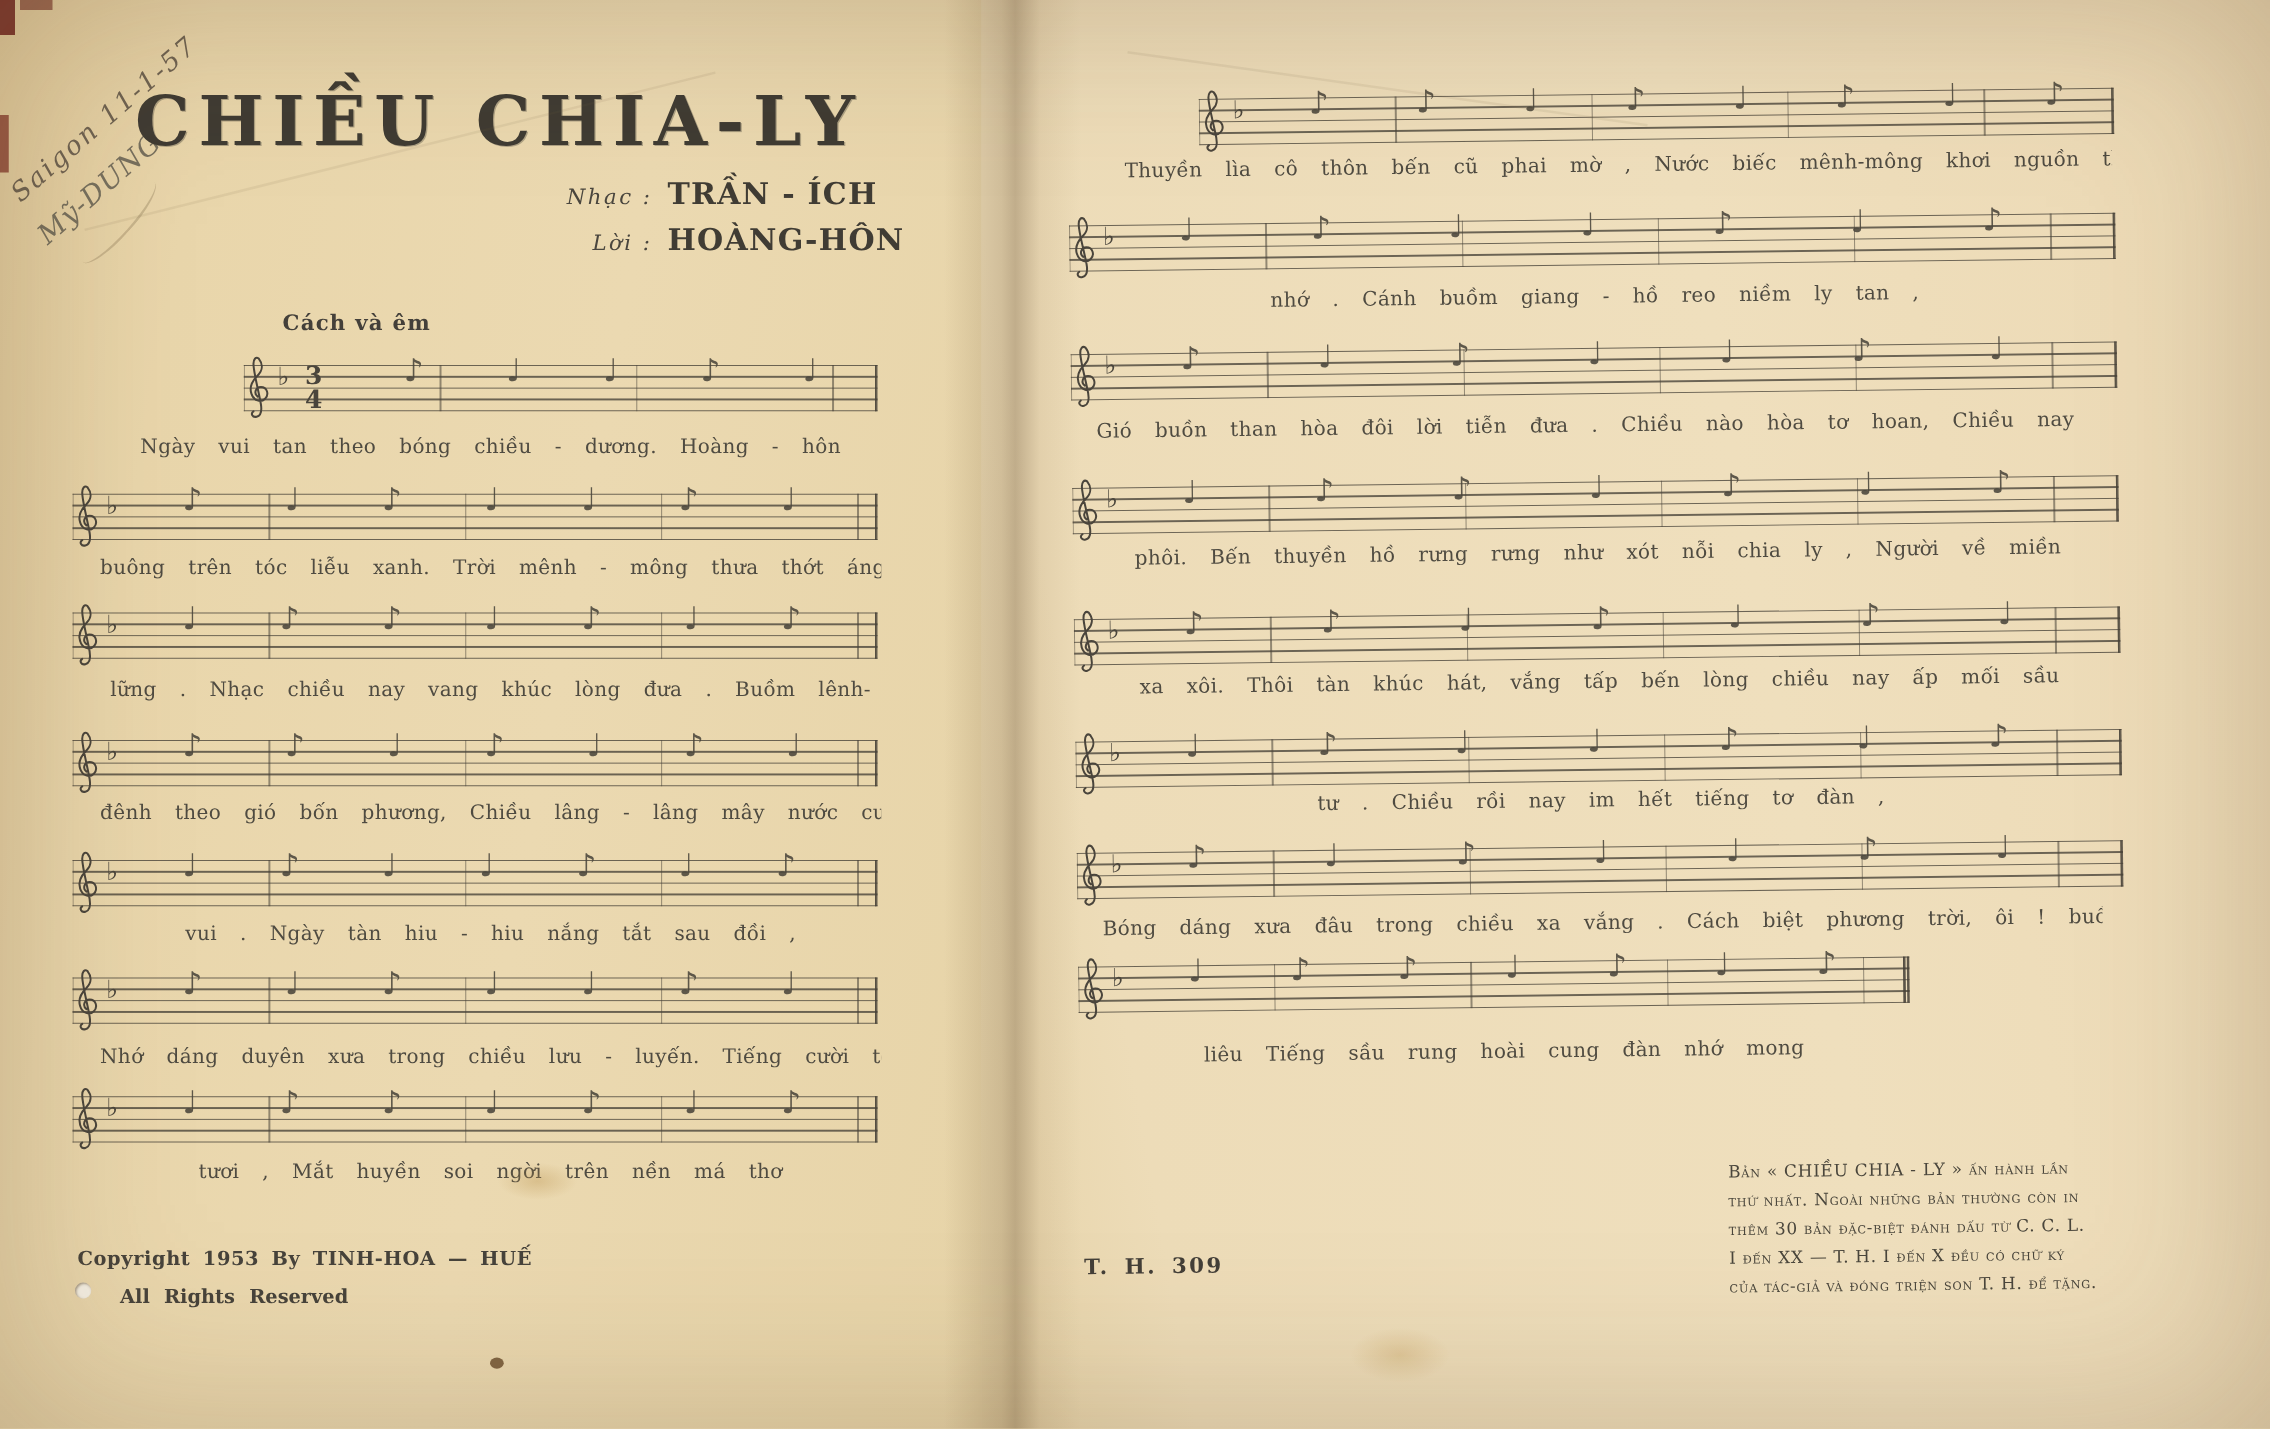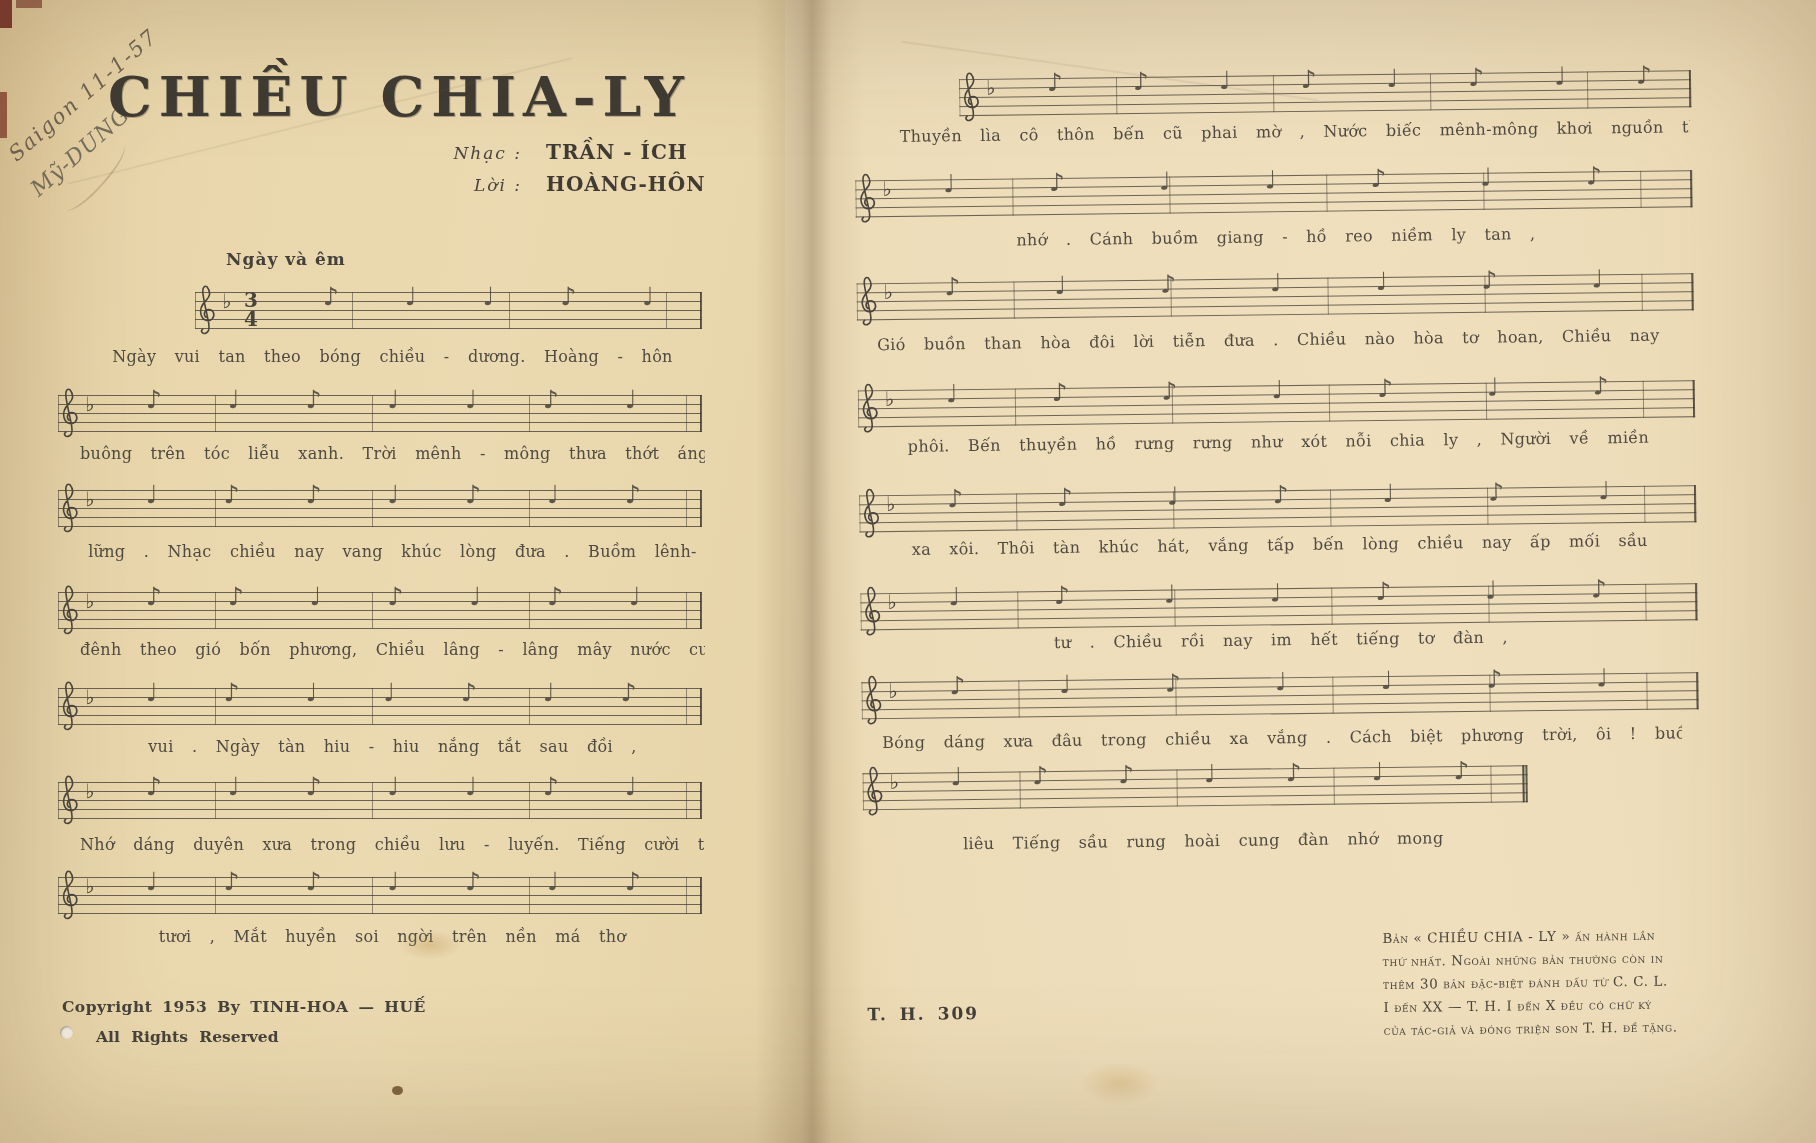--- a/index.html
+++ b/index.html
@@ -41,22 +41,22 @@
 
   
   .title{
     position:absolute;left:108px;top:64px;width:566px;
     font-weight:bold;font-size:55px;letter-spacing:7px;
     color:#3f3b33;text-shadow:1px 1px 0 rgba(63,59,51,.35);
     white-space:nowrap;
   }
   .credits{position:absolute;left:450px;top:140px;width:250px;}
   .credit-row{margin-bottom:8px;white-space:nowrap;}
-  .credit-label{display:inline-block;width:72px;text-align:right;font-style:italic;font-size:17px;letter-spacing:2px;margin-right:24px;color:#4a463e;}
-  .credit-name{font-weight:bold;font-size:20px;letter-spacing:1px;color:#403c34;margin-top:30px;}
+  .credit-label{display:inline-block;width:72px;text-align:right;font-style:italic;font-size:17px;letter-spacing:2px;margin-right:12px;color:#4a463e;}
+  .credit-name{font-weight:bold;font-size:24px;letter-spacing:1px;color:#403c34;margin-top:30px;}
   .tempo{position:absolute;left:226px;top:249px;font-weight:bold;font-size:17px;letter-spacing:1px;color:#44403a;}
 
   
   .staff{
     position:absolute;height:37px;
     background-image:
       repeating-linear-gradient(to right, rgba(70,65,55,.55) 0 1px, transparent 1px 157px),
       repeating-linear-gradient(to bottom, rgba(70,65,55,.78) 0 1px, transparent 1px 9px);
     border-right:2px solid rgba(70,65,55,.8);
   }
@@ -126,21 +126,21 @@
 
     <div class="credits">
       <div class="credit-row">
         <span class="credit-label">Nhạc :</span><span class="credit-name">TRẦN - ÍCH</span>
       </div>
       <div class="credit-row">
         <span class="credit-label">Lời :</span><span class="credit-name">HOÀNG-HÔN</span>
       </div>
     </div>
 
-    <div class="tempo">Ngày và êm</div>
+    <div class="tempo">Cách và êm</div>
 
     <div class="staff has-timesig" style="left:195px;top:292px;width:505px;">
       <svg class="clefsvg">
           <use href="#clef"></use>
         </svg>
       <span class="flat">♭</span>
       <span class="timesig">
         <span>3</span>
         <span>4</span>
       </span>

